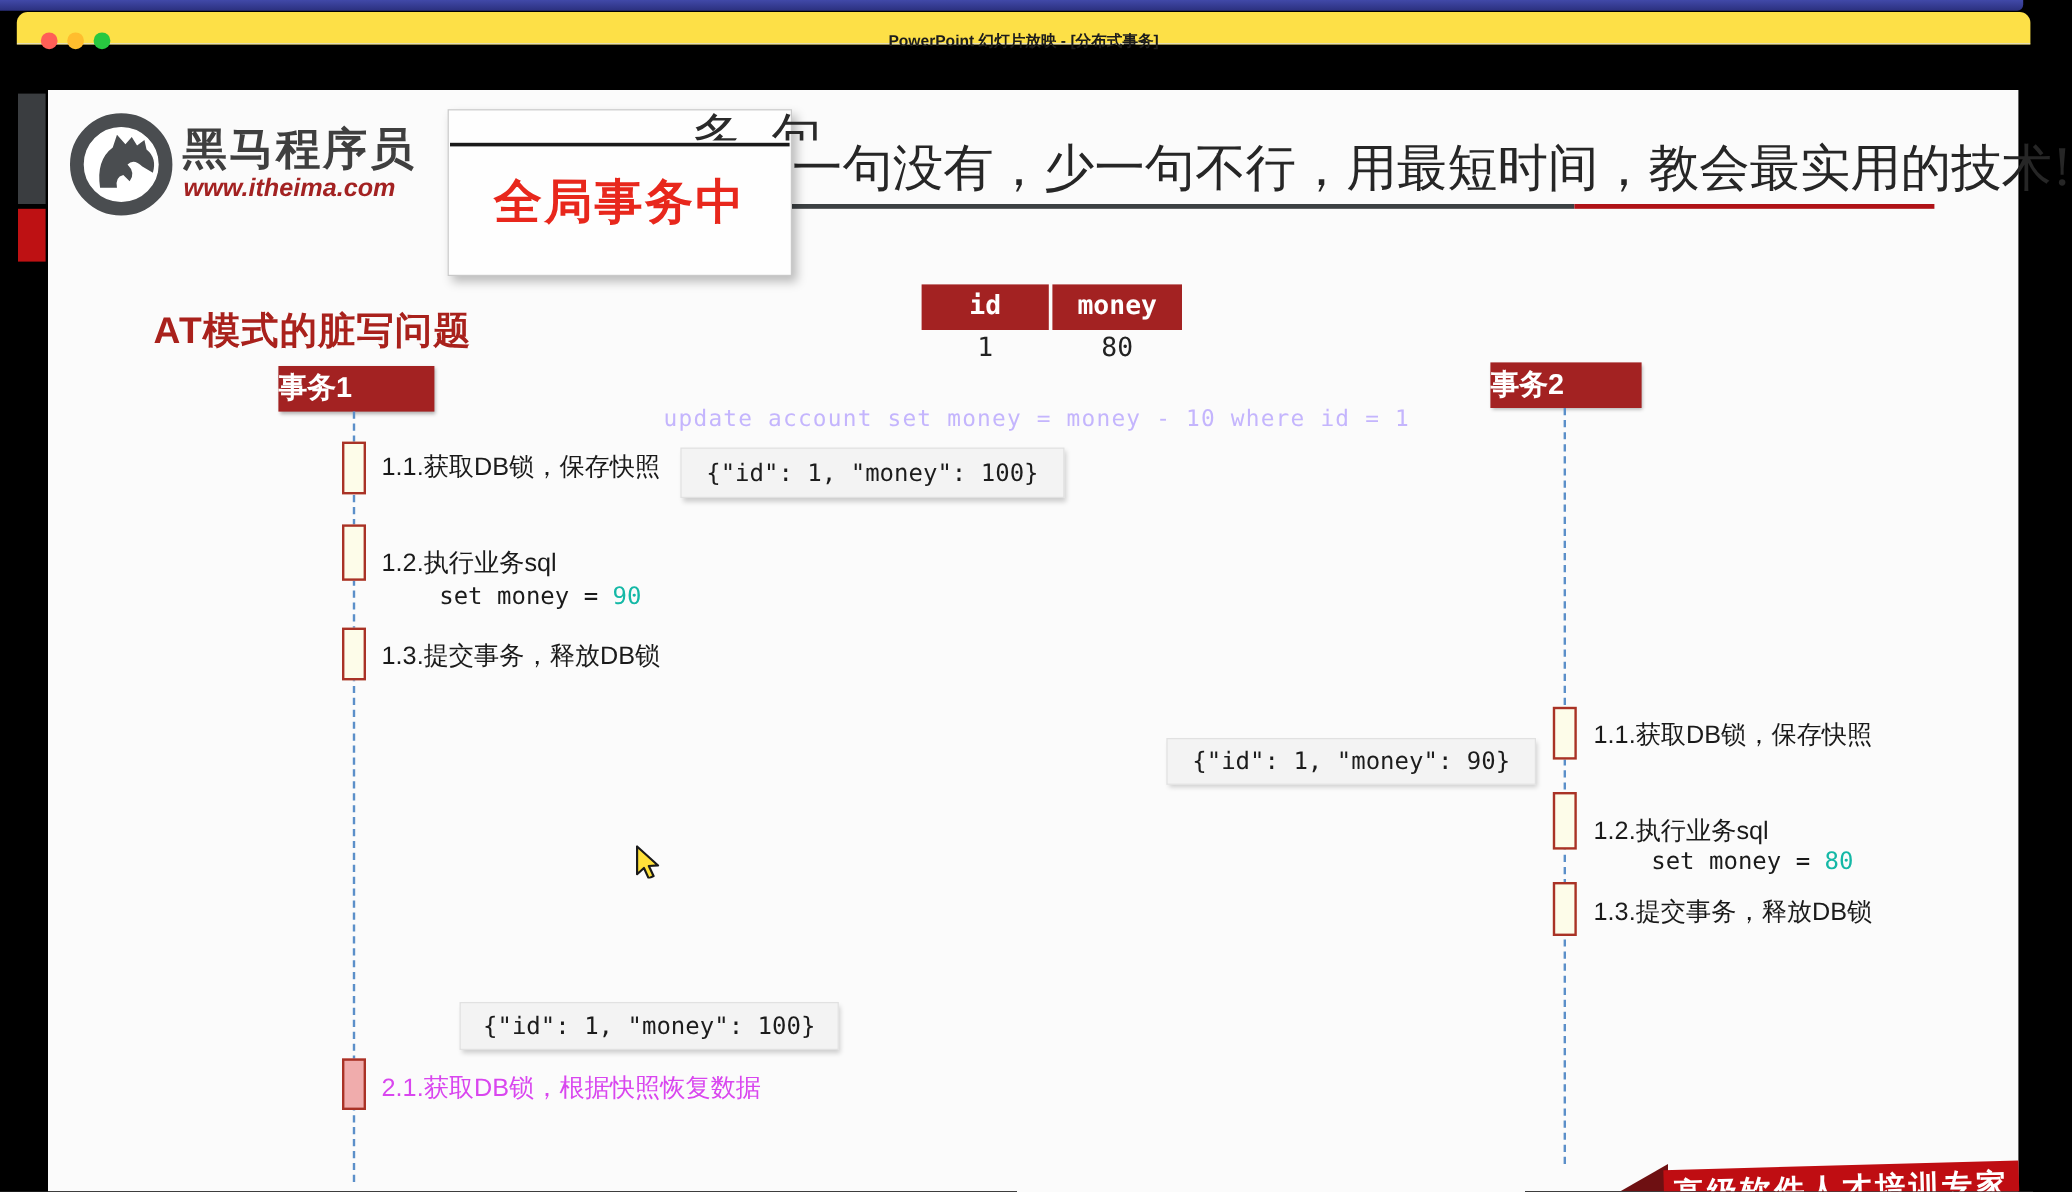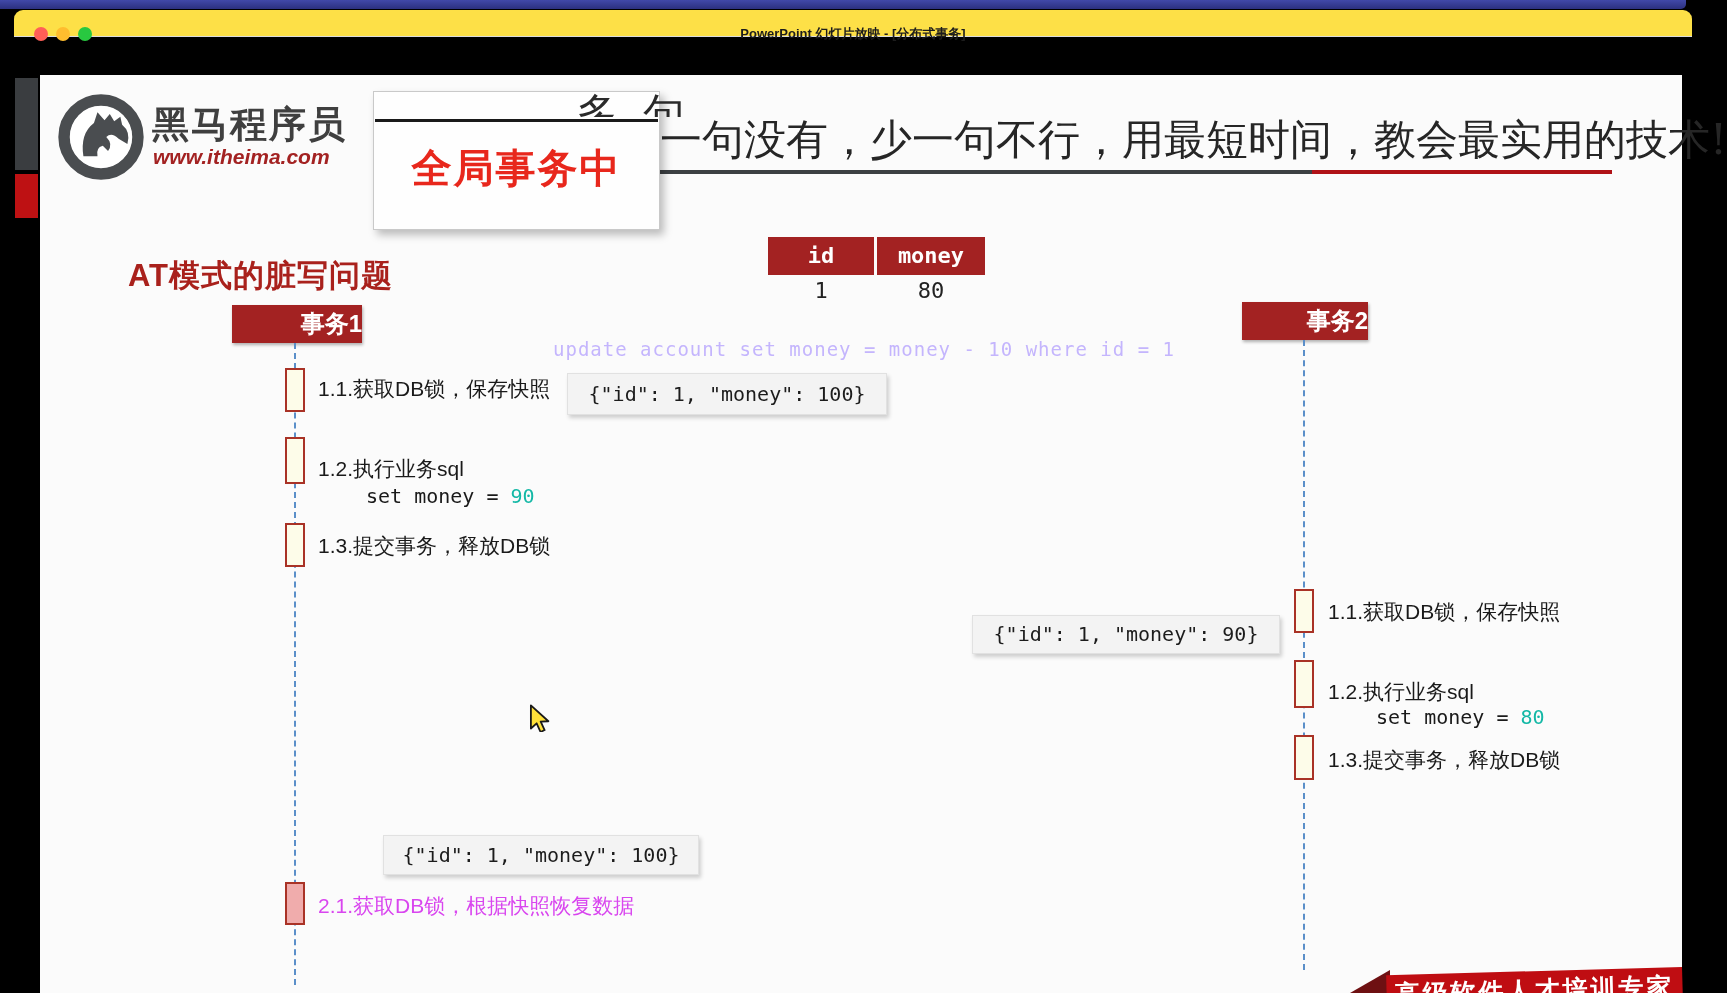--- a/index.html
+++ b/index.html
@@ -47,21 +47,21 @@
   
   .th{top:237px;height:38px;background:#a32222;color:#fff;font-weight:bold;font-size:22px;
       font-family:"DejaVu Sans Mono",monospace;text-align:center;line-height:38px;}
   .td{top:276px;height:30px;color:#222;font-size:22px;font-family:"DejaVu Sans Mono",monospace;
       text-align:center;line-height:30px;}
 
   #sql{left:553px;top:338px;font-size:19px;color:#c4b5fd;font-family:"DejaVu Sans Mono",monospace;letter-spacing:1px;}
 
   
   .lane-head{height:38px;background:#a32222;color:#fff;font-size:24px;font-weight:bold;
-             text-align:right;line-height:38px;box-shadow:1px 2px 3px rgba(0,0,0,.3);}
+             text-align:left;line-height:38px;box-shadow:1px 2px 3px rgba(0,0,0,.3);}
   .dashline{width:0;border-left:2px dashed #5b8fc9;}
   .bar{width:16px;background:#fdfce9;border:2px solid #a93226;}
   .bar.pink{background:#f0acac;}
   .steplabel{font-size:21px;color:#1a1a1a;white-space:nowrap;}
   .stepdetail{font-size:20px;color:#1a1a1a;font-family:"DejaVu Sans Mono",monospace;white-space:nowrap;}
   .redval{color:#14b8a6;}
   .redstep{color:#d946ef;}
 
   .jsonbox{background:#f3f3f3;border:1px solid #e1e1e1;box-shadow:2px 3px 4px rgba(0,0,0,.18);
            font-family:"DejaVu Sans Mono",monospace;font-size:20px;color:#1c1c1c;

